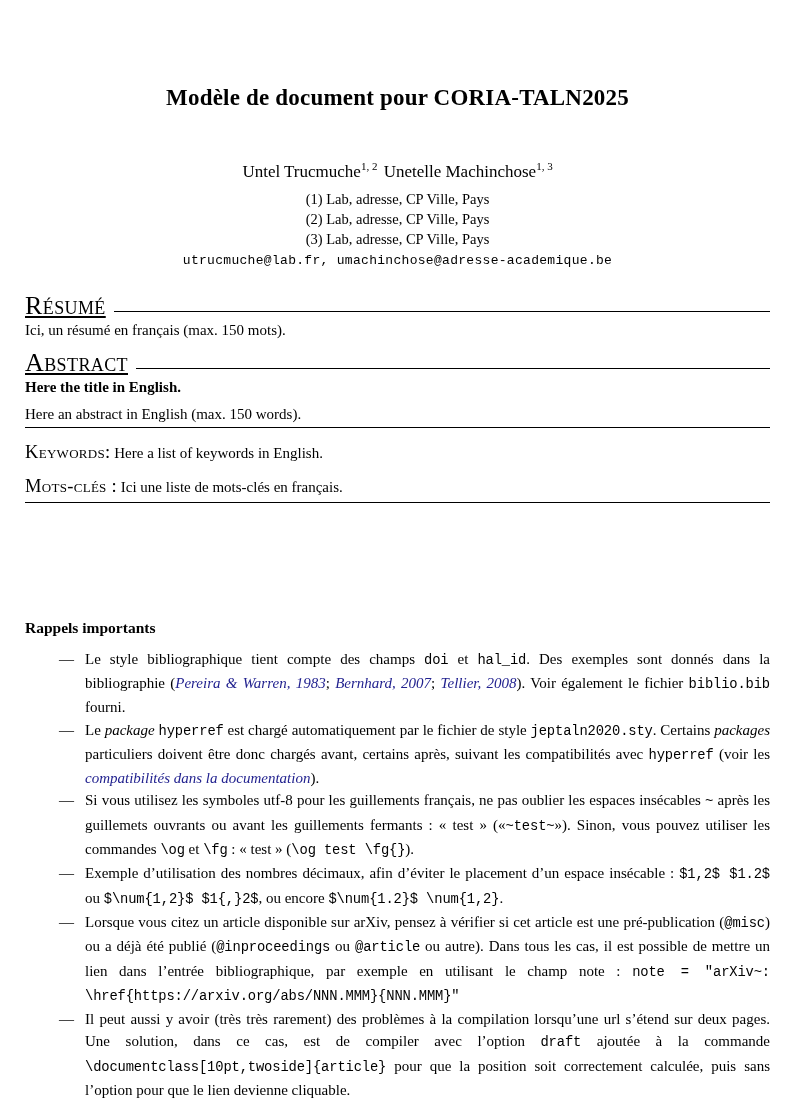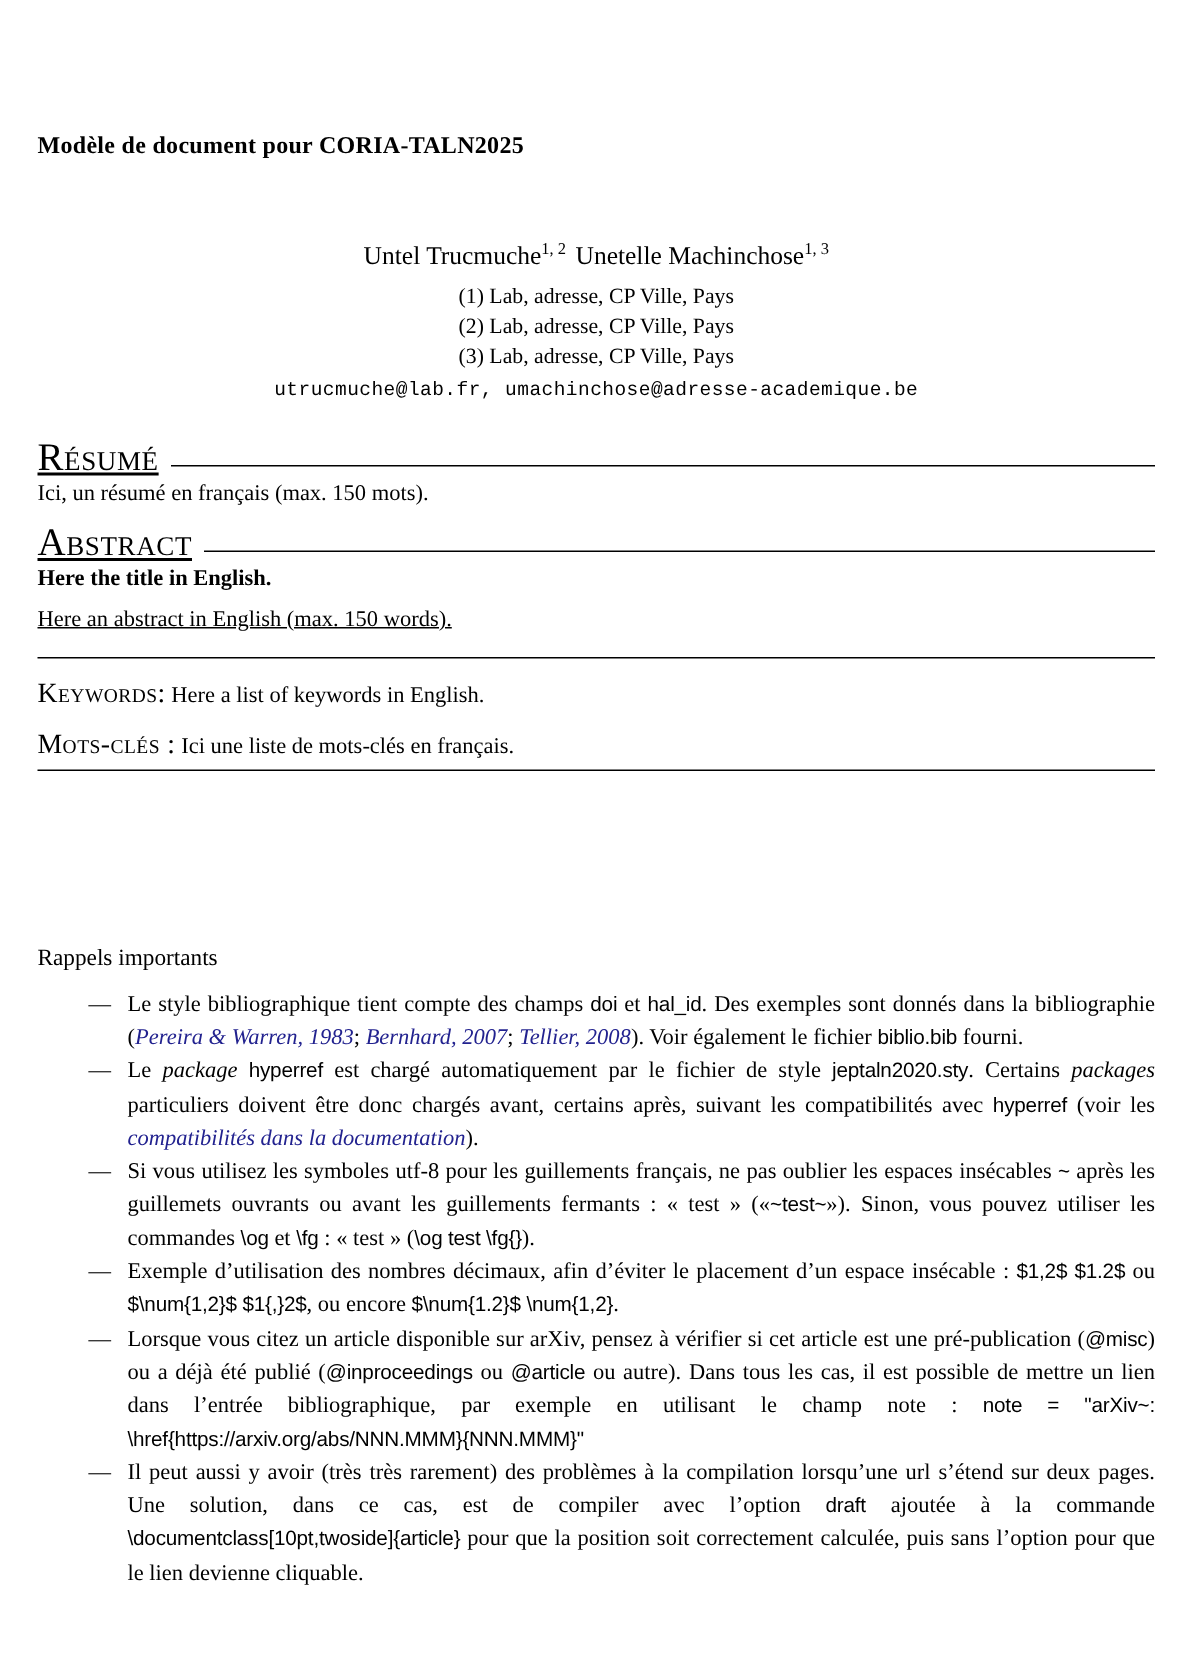--- a/index.html
+++ b/index.html
@@ -11,21 +11,22 @@
   .page {
     box-sizing: border-box;
     width: 794px; height: 1112px;
     padding: 0 24px 0 25px;
     position: relative;
   }
 
   
   .doc-title {
     margin: 84px 0 0 0;
-    font-size: 16px; font-weight: bold;
+    text-align: center;
+    font-size: 23px; font-weight: bold;
     line-height: 27px;
     letter-spacing: 0.2px;
   }
   .authors-line {
     margin-top: 45px;
     text-align: center;
     font-size: 17px; line-height: 21px;
   }
   .author { margin: 0 1px; }
   .author sup { font-size: 11px; }
@@ -57,58 +58,57 @@
     margin-left: 8px;
     margin-bottom: 3px;
   }
   .resume-heading { margin-top: 27px; }
   .abstract-heading { margin-top: 14px; align-items: flex-end; }
   .abs-text { font-size: 15px; line-height: 17px; margin: 0; }
   .resume-text { margin-top: 7px; }
   .english-title { margin-top: 7px; font-weight: bold; }
   .abstract-text {
     margin-top: 10px;
-    padding-bottom: 16px;
+    padding-bottom: 4px;
     border-bottom: 1.6px solid #000;
-    text-decoration: underline;
   }
   .kw-line { margin: 0; font-size: 15px; line-height: 20px; }
   .motscles-line { margin-top: 13px; }
   .keywords-line { margin-top: 14px; }
   .inline-label {
     font-variant: small-caps;
     font-size: 18.5px;
     letter-spacing: 0.3px;
   }
   .box-bottom-rule {
     margin-top: 5px;
     border-bottom: 1.8px solid #000;
     height: 0;
   }
 
   
   .rappels-heading {
     margin: 115px 0 6px 0;
-    font-size: 15.5px; font-weight: normal;
+    font-size: 15.5px; font-weight: bold;
     line-height: 19px;
   }
   .rappels-list { margin-top: 11px; }
   .rappel-item {
     position: relative;
     padding-left: 60px;
     font-size: 15px;
     line-height: 22.3px;
     text-align: justify;
   }
   .bullet-dash {
     position: absolute;
     left: 34px; top: 0;
   }
   .seg-mono {
-    font-family: Liberation Sans, sans-serif;
+    font-family: Liberation Mono, monospace;
     font-size: 0.92em;
     letter-spacing: -0.01em;
   }
   .seg-italic { font-style: italic; }
   .seg-link { color: var(--link-blue, #22228f); cursor: pointer; font-style: italic; }
 </style>
 </head>
 <body>
 
 <div class="page">

